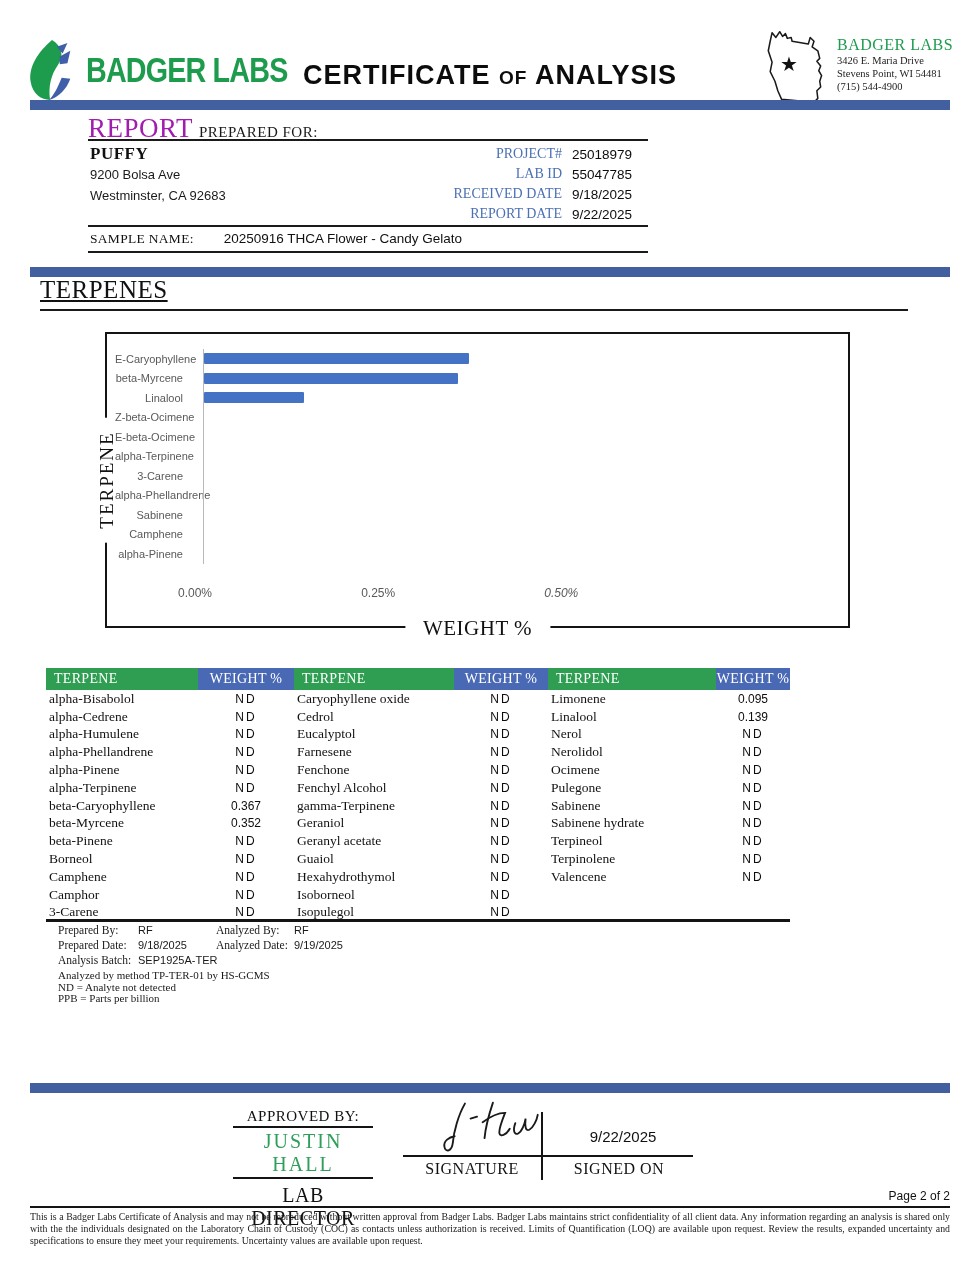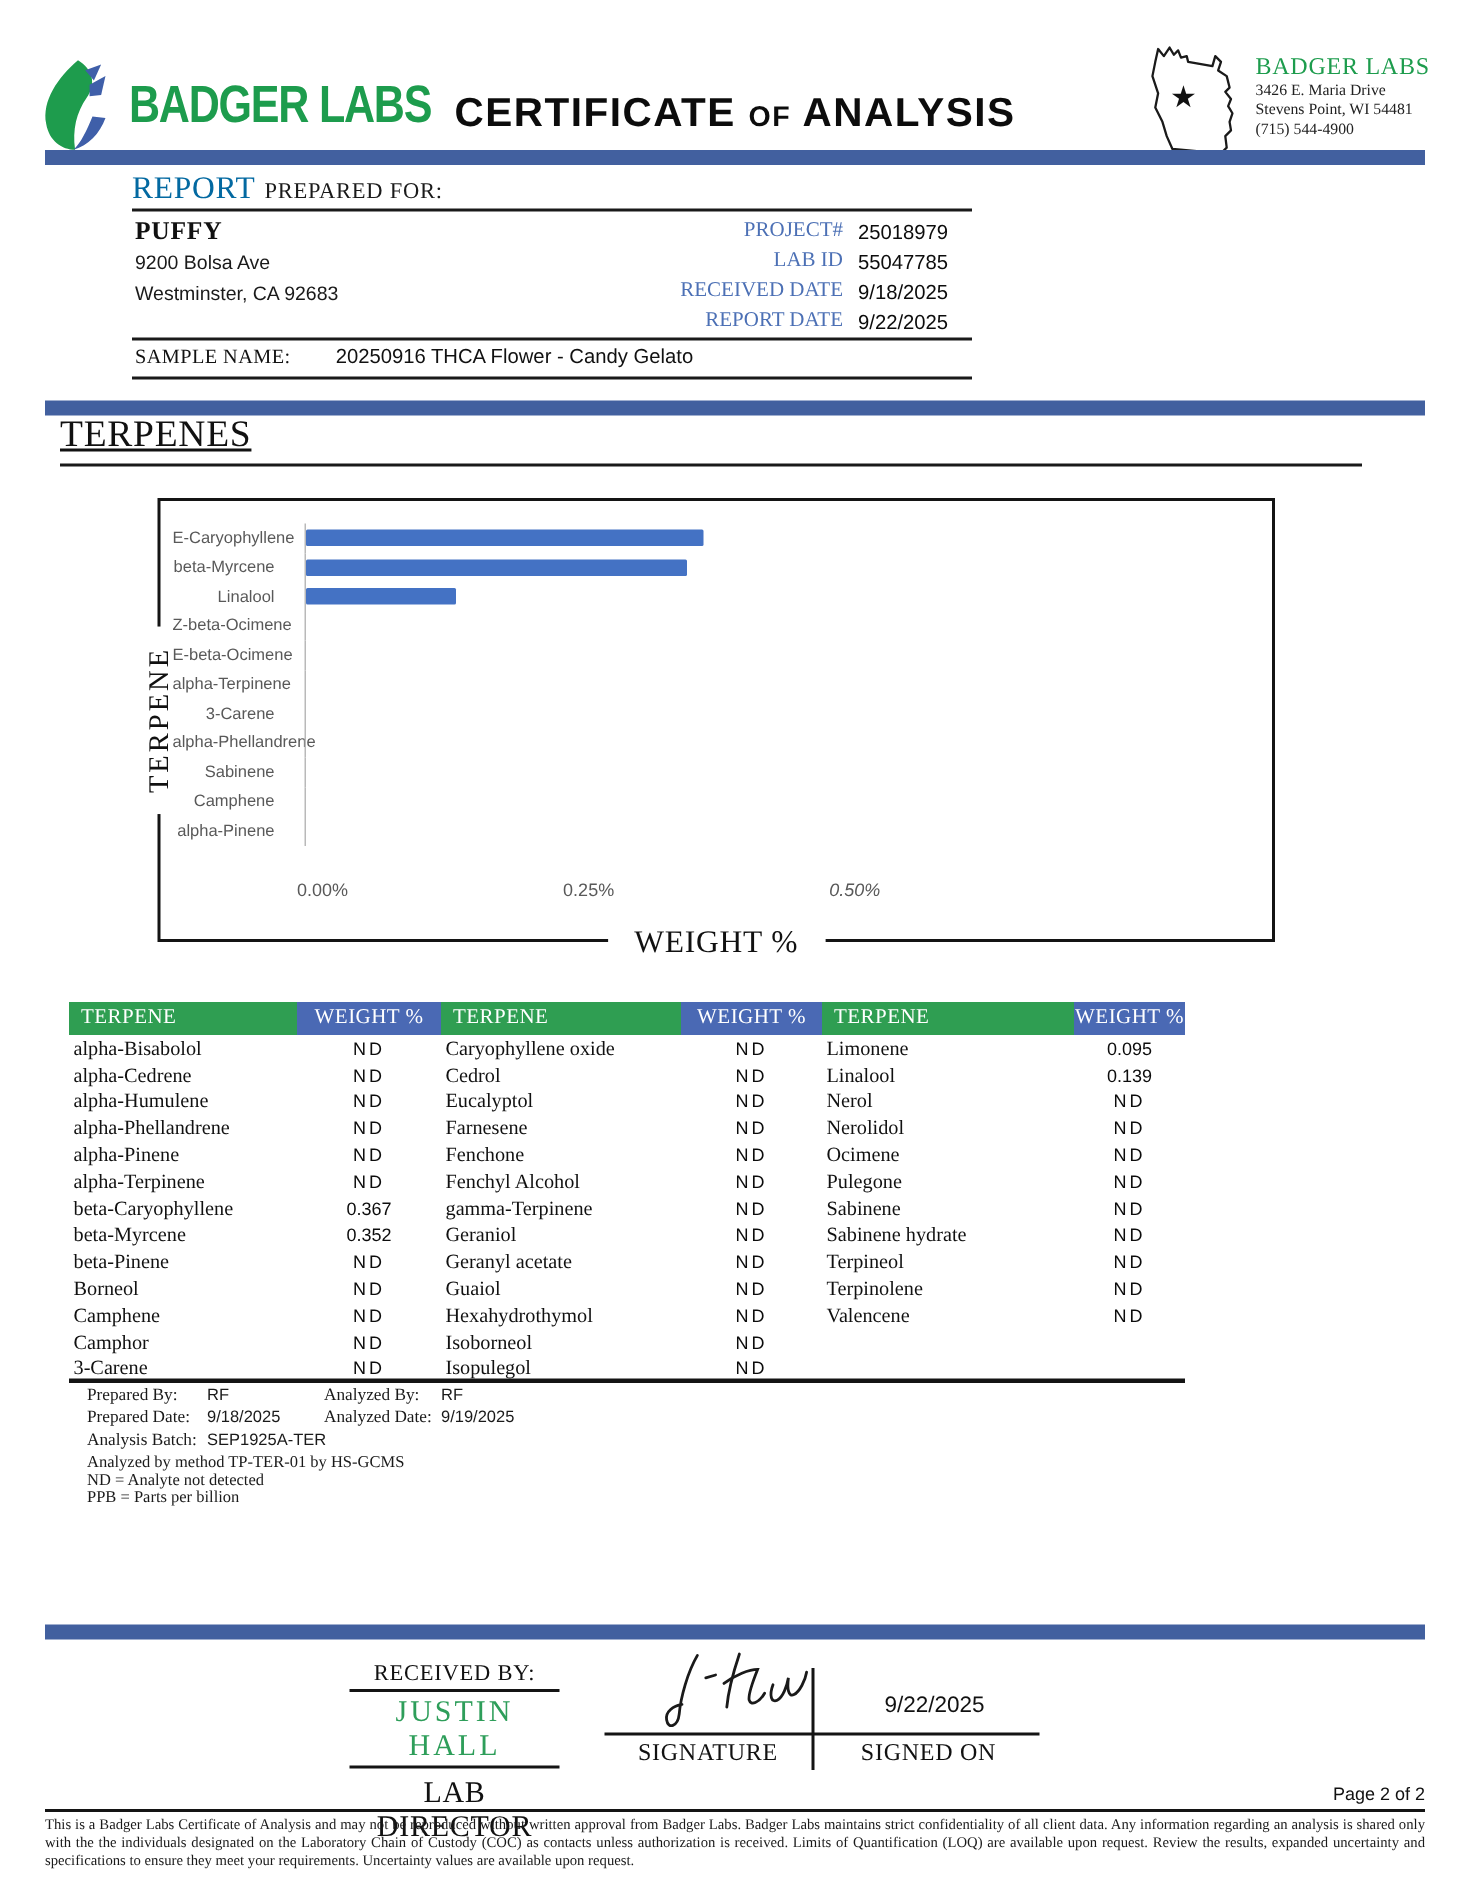--- a/index.html
+++ b/index.html
@@ -20,21 +20,21 @@
   .wi-star { position:absolute; left:24px; top:26px; font-size:20px; color:#111; }
   .lab-info { padding-top:10px; }
   .lab-name { font-family:"Liberation Serif", serif; color:#1d9c4d; font-size:16px; letter-spacing:.5px; }
   .lab-line { font-size:10.5px; line-height:13px; color:#222; }
 
   .hr-blue { position:absolute; left:30px; width:920px; height:10px; background:#42609f; }
   .bar1 { top:100px; } .bar2 { top:267px; } .bar3 { top:1083px; }
 
   
   .report { position:absolute; left:88px; top:113px; width:560px; height:142px; }
-  .r-label { font-size:21px; color:#0369a1; letter-spacing:.5px; }
+  .r-label { font-size:27px; color:#a21caf; letter-spacing:.5px; }
   .r-prep { font-size:15px; color:#1a1a1a; margin-left:6px; letter-spacing:.5px; }
   .rline { position:absolute; left:0; width:100%; background:#1a1a1a; }
   .rline1 { top:26px; height:2px; }
   .rline2 { top:112px; height:1.5px; }
   .rline3 { top:138px; height:1.5px; }
   .client { position:absolute; left:2px; top:31px; }
   .client-name { font-weight:700; font-size:17px; letter-spacing:.5px; }
   .client-addr { font-family:"Liberation Sans", sans-serif; font-size:13px; line-height:21px; color:#1a1a1a; }
   .meta { position:absolute; right:0; top:31px; width:236px; }
   .meta-row { display:flex; height:20px; align-items:center; }
@@ -54,21 +54,21 @@
   .chart-xlabel { position:absolute; bottom:0; left:50%; transform:translate(-50%,58%); background:#fff;
                   padding:0 18px; font-size:21px; letter-spacing:.5px; }
   .chart-ylabel { position:absolute; top:50%; left:0; transform:translate(-50%,-50%) rotate(-90deg); background:#fff;
                   padding:0 14px; font-size:19px; letter-spacing:2px; }
   .chart-rows { position:absolute; left:8px; top:15px; right:12px; }
   .crow { display:flex; align-items:center; height:19.5px; }
   .clabel { width:88px; text-align:right; padding-right:20px; font-family:"Liberation Sans", sans-serif;
             font-size:11px; color:#595959; white-space:nowrap; }
   .cbararea { flex:1; align-self:stretch; border-left:1px solid #b9b9b9; display:flex; align-items:center; }
   .cbar { height:11px; background:#4472c4; border-radius:1px; }
-  .chart-ticks { position:absolute; left:108px; right:12px; top:252px; height:16px; }
+  .chart-ticks { position:absolute; left:88px; right:12px; top:252px; height:16px; }
   .ctick { position:absolute; transform:translateX(-50%); font-family:"Liberation Sans", sans-serif;
            font-size:12px; color:#595959; }
 
   
   .terp-table { position:absolute; left:46px; top:668px; width:744px; border-collapse:collapse; table-layout:fixed; }
   .terp-table th { height:22px; color:#fff; font-weight:400; font-size:14px; letter-spacing:.3px; }
   .th-name { background:#2f9e52; text-align:left; padding-left:8px; }
   .th-val { background:#4a69b4; text-align:center; }
   .terp-table td { height:17.8px; vertical-align:middle; }
   .td-name { font-size:13.5px; padding-left:3px; }
@@ -410,21 +410,21 @@
       <span class="pval">SEP1925A-TER</span>
     </div>
     <div class="pnote pnote-first">Analyzed by method TP-TER-01 by HS-GCMS</div>
     <div class="pnote">ND = Analyte not detected</div>
     <div class="pnote">PPB = Parts per billion</div>
   </div>
 
   <div class="hr-blue bar3"></div>
 
   <div class="approve-left">
-    <div class="app-label">RECEIVED BY:</div>
+    <div class="app-label">APPROVED BY:</div>
     <div class="app-name">JUSTIN HALL</div>
     <div class="app-title">LAB DIRECTOR</div>
   </div>
 
   <div class="sig-area">
     <svg class="sig-svg" width="150" height="56" viewBox="0 0 160 60">
       <g fill="none" stroke="#1a1a1a" stroke-width="2" stroke-linecap="round">
         <path d="M36,6 C29,18 24,36 23,48 C22,57 15,59 14,52 C13,46 19,42 25,41"></path>
         <path d="M42,22 L49,20"></path>
         <path d="M66,5 C62,17 58,32 57,43"></path>

